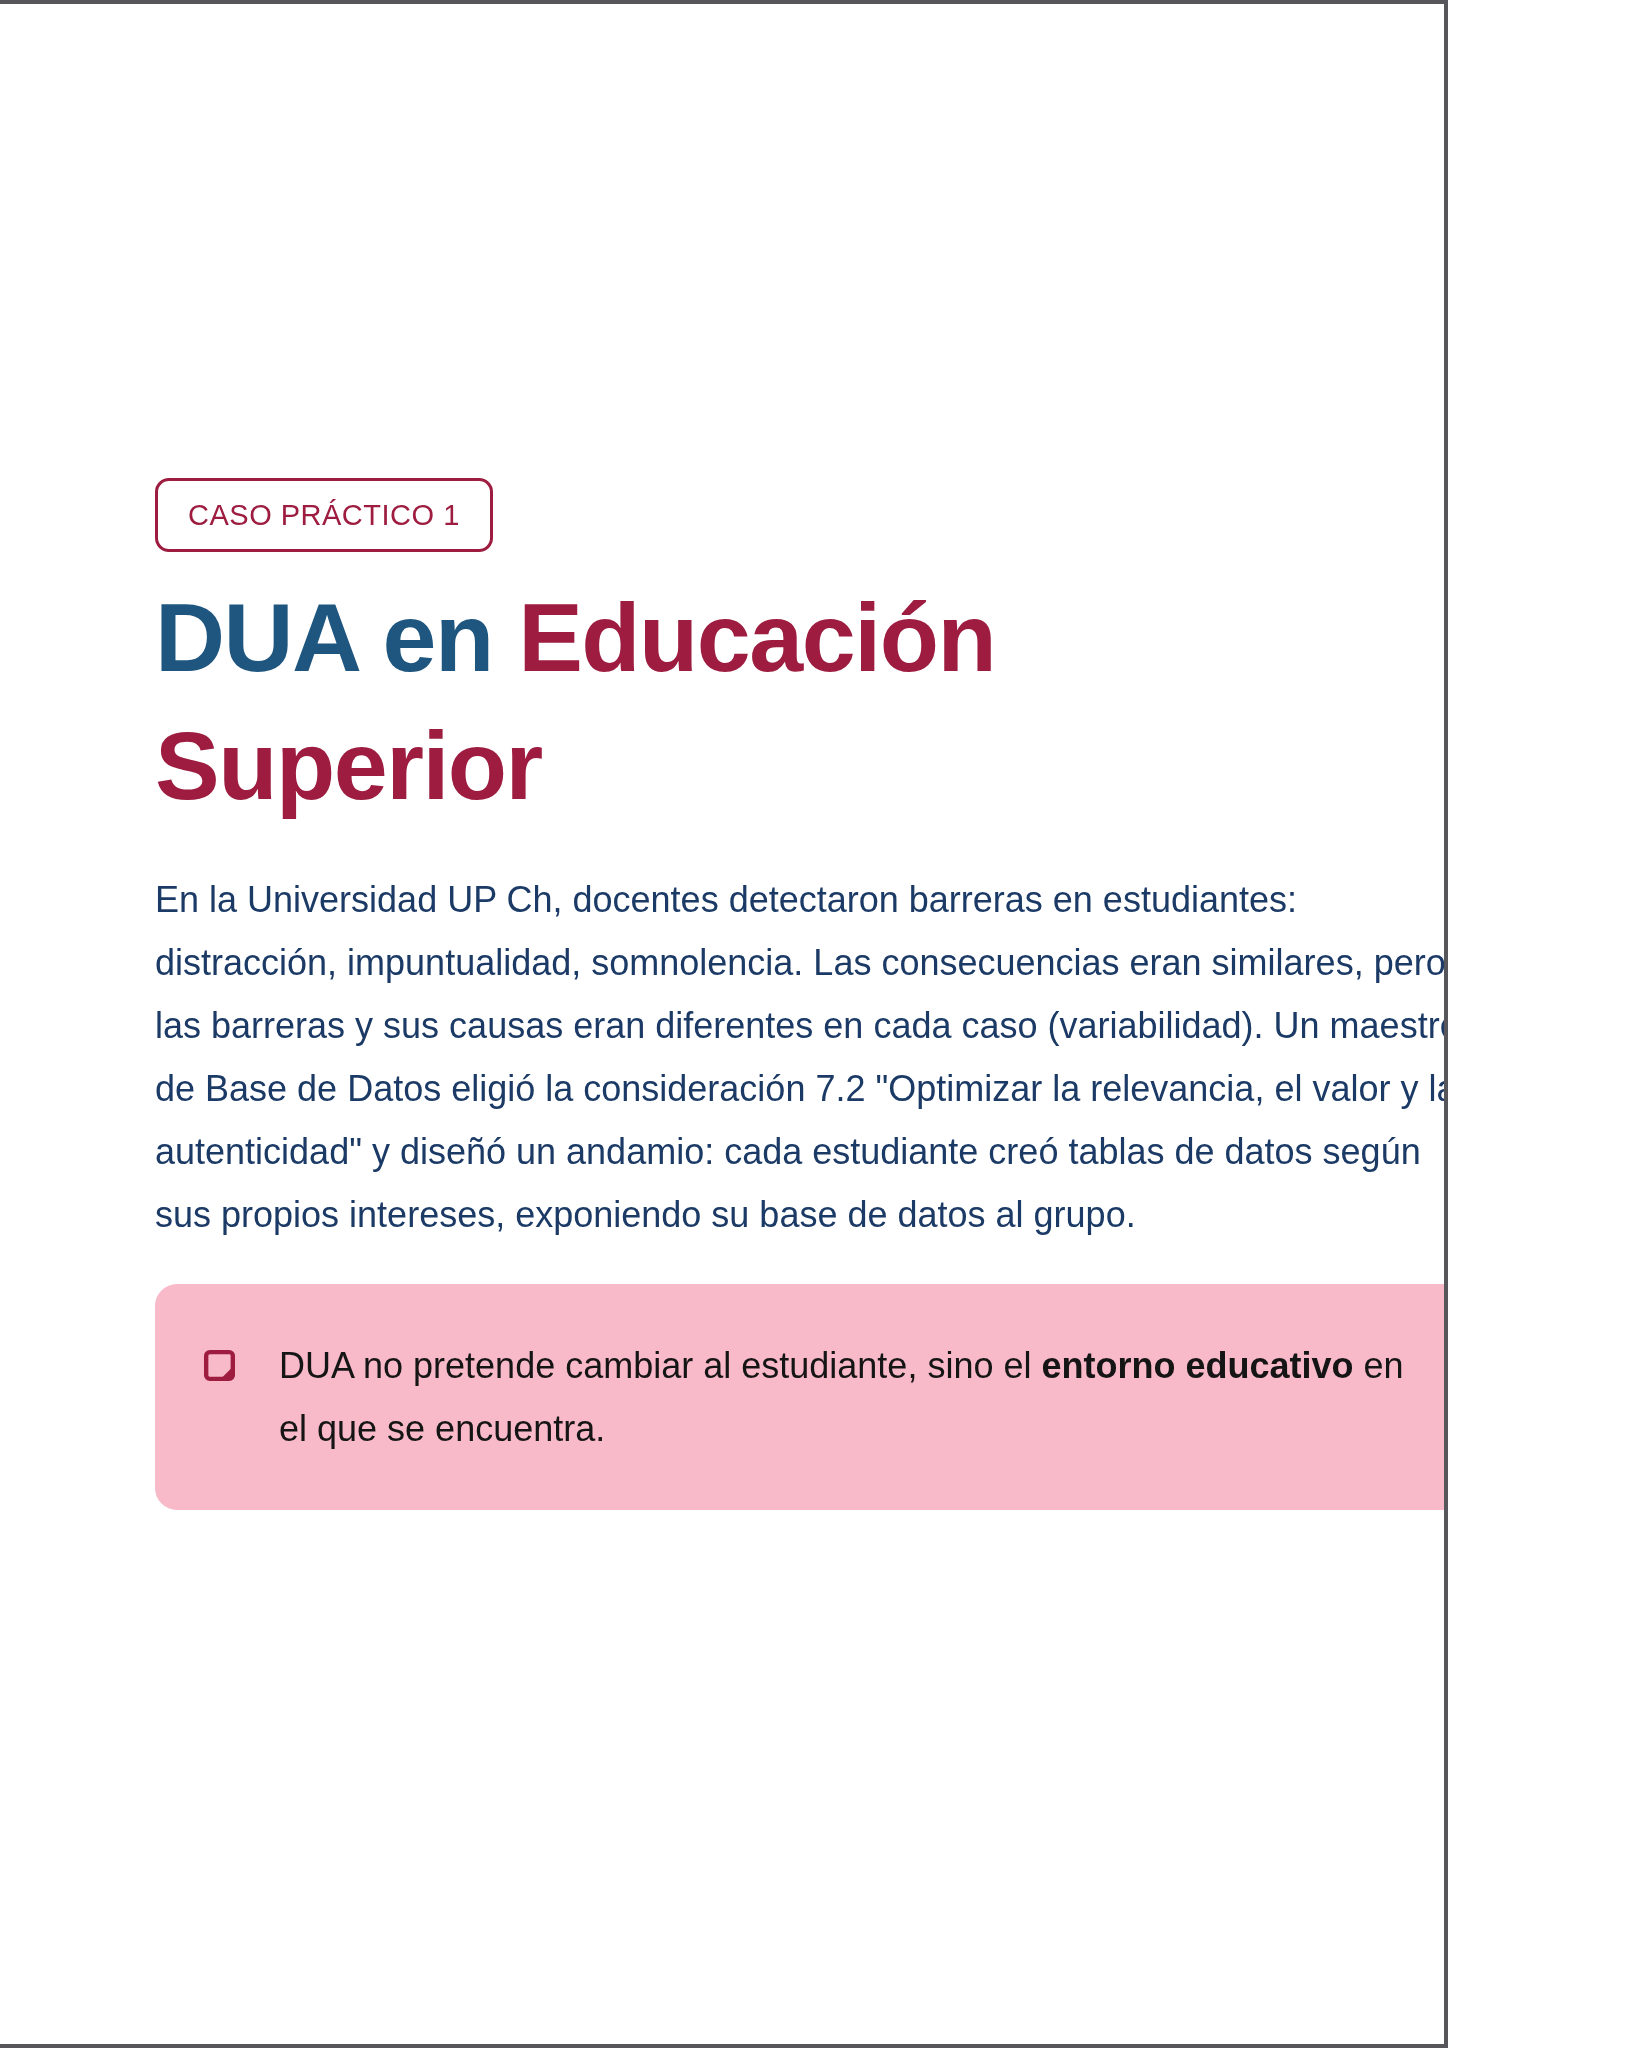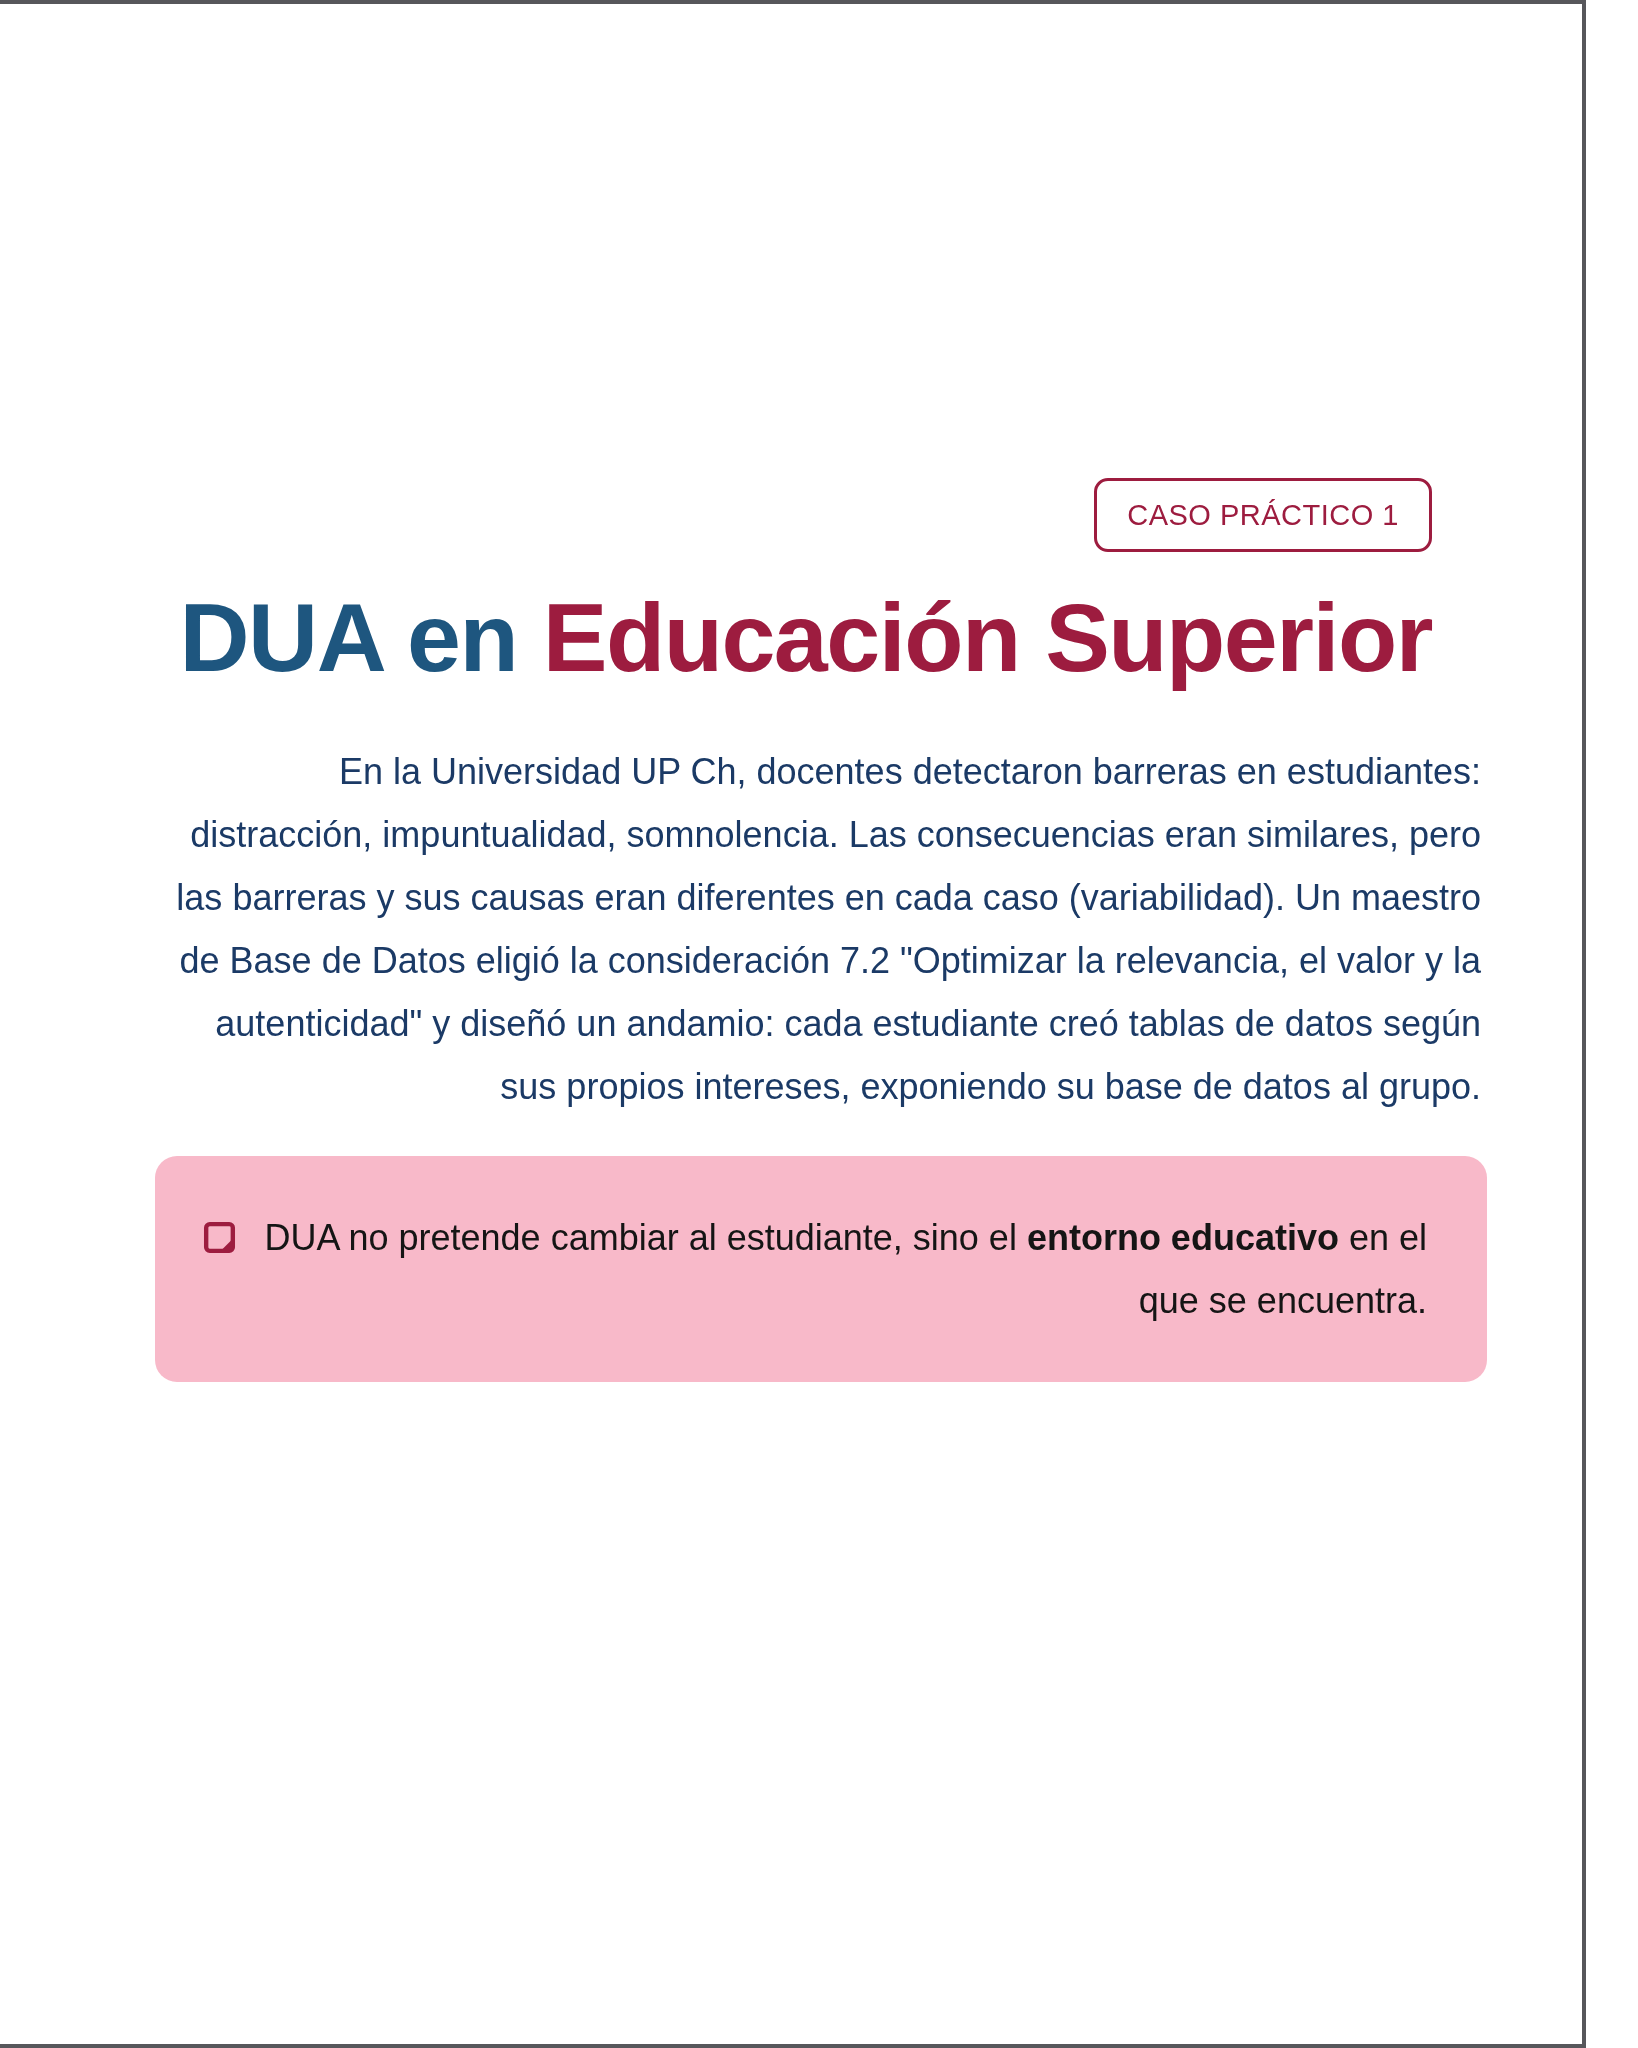--- a/index.html
+++ b/index.html
@@ -12,28 +12,27 @@
     --background: #FFFFFF;
   }
   * { margin: 0; padding: 0; box-sizing: border-box; }
   html, body {
     width: 1638px;
     height: 2048px;
     background: var(--background);
     font-family: "Liberation Sans", "DejaVu Sans", sans-serif;
   }
   .page-frame {
-    width: 1586px;
+    width: 1448px;
     height: 2048px;
     border-top: 4px solid var(--frame);
     border-right: 4px solid var(--frame);
     border-bottom: 4px solid var(--frame);
     background: var(--background);
     overflow: hidden;
-    text-align: right;
   }
   .content {
     padding: 474px 150px 0 155px;
   }
   .badge {
     display: inline-block;
     border: 3px solid var(--maroon);
     border-radius: 14px;
     padding: 14px 30px;
     color: var(--maroon);
@@ -64,21 +63,21 @@
   p.intro-paragraph strong { font-weight: 400; }
   .note-callout {
     margin-top: 38px;
     width: 1332px;
     min-height: 226px;
     background: var(--pink);
     border-radius: 22px;
     padding: 50px 60px 50px 45px;
     display: flex;
     align-items: flex-start;
-    gap: 16px;
+    gap: 40px;
   }
   .note-icon {
     flex: 0 0 auto;
     width: 39px;
     height: 39px;
     margin-top: 12px;
     color: var(--maroon);
   }
   .note-text {
     flex: 1 1 auto;

